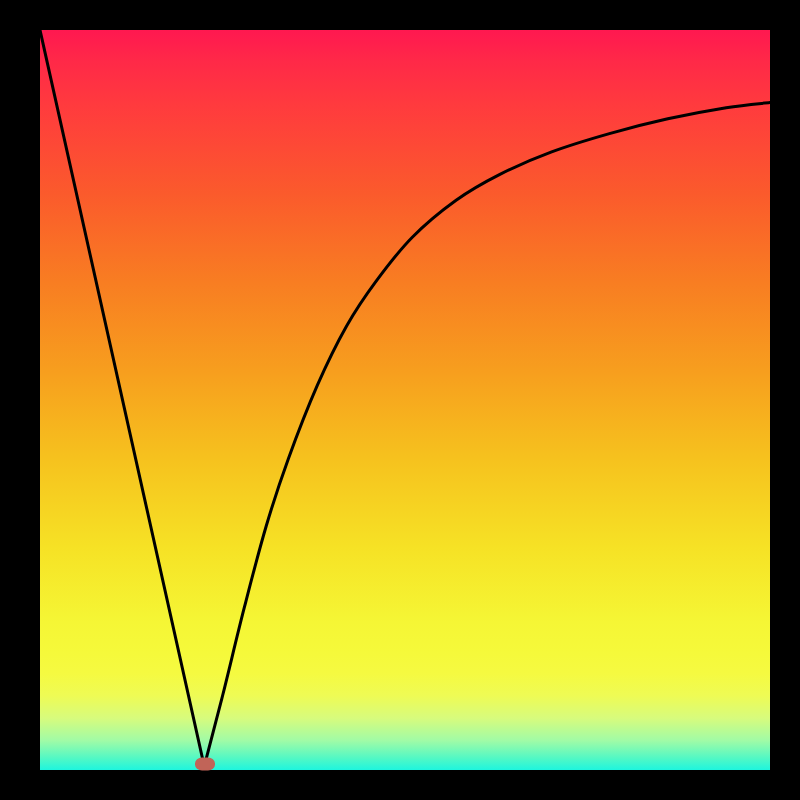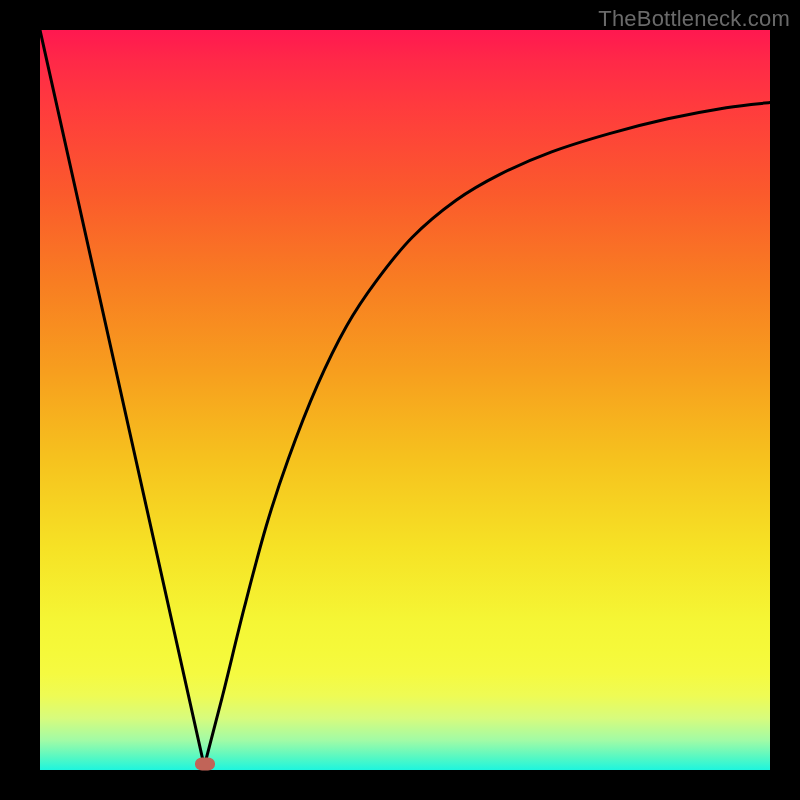--- a/index.html
+++ b/index.html
@@ -77,15 +77,14 @@
 
     <svg class="curve" viewBox="0 0 730 740" preserveAspectRatio="none">
       <path d="M 0 0 L 164.25 736.3" fill="none" stroke="#000" stroke-width="3" stroke-linecap="round"></path>
       <path d="M 164.25 736.3 C 167.535 723.646, 175.273 694.638, 182.5 666 C 189.727 637.362, 196.516 607.836, 204.4 577.2 C 212.28400000000002 546.5640000000001, 218.416 522.4399999999999, 226.3 495.79999999999995 C 234.18400000000003 469.15999999999997, 239.002 454.508, 248.20000000000002 429.2 C 257.398 403.892, 266.888 379.176, 277.4 355.2 C 287.912 331.224, 296.08799999999997 314.648, 306.59999999999997 296 C 317.11199999999997 277.352, 323.974 267.58399999999995, 335.8 251.59999999999997 C 347.62600000000003 235.61599999999999, 357.846 221.85200000000006, 372.3 207.20000000000005 C 386.754 192.54800000000003, 400.332 181.52199999999993, 416.09999999999997 170.19999999999993 C 431.86799999999994 158.87799999999993, 442.818 152.95799999999994, 459.9 144.29999999999995 C 476.98199999999997 135.64199999999997, 491.28999999999996 129.42600000000002, 510.99999999999994 122.10000000000002 C 530.7099999999999 114.77400000000003, 548.376 109.59400000000004, 569.4 103.60000000000002 C 590.424 97.60600000000001, 606.776 93.46199999999997, 627.8 88.79999999999995 C 648.824 84.13799999999993, 667.804 80.63039999999992, 686.1999999999999 77.69999999999993 C 704.5959999999999 74.76959999999994, 722.116 73.45239999999997, 730 72.51999999999998" fill="none" stroke="#000" stroke-width="3" stroke-linecap="round"></path>
     </svg>
 
     <div class="marker" style="left: 164.98px; top: 734.08px; background: rgb(193, 100, 88);"></div>
 
   </div>
 
-  <div class="watermark">TheBottleneck.com</div>
 
 </div>
 
 </body></html>

